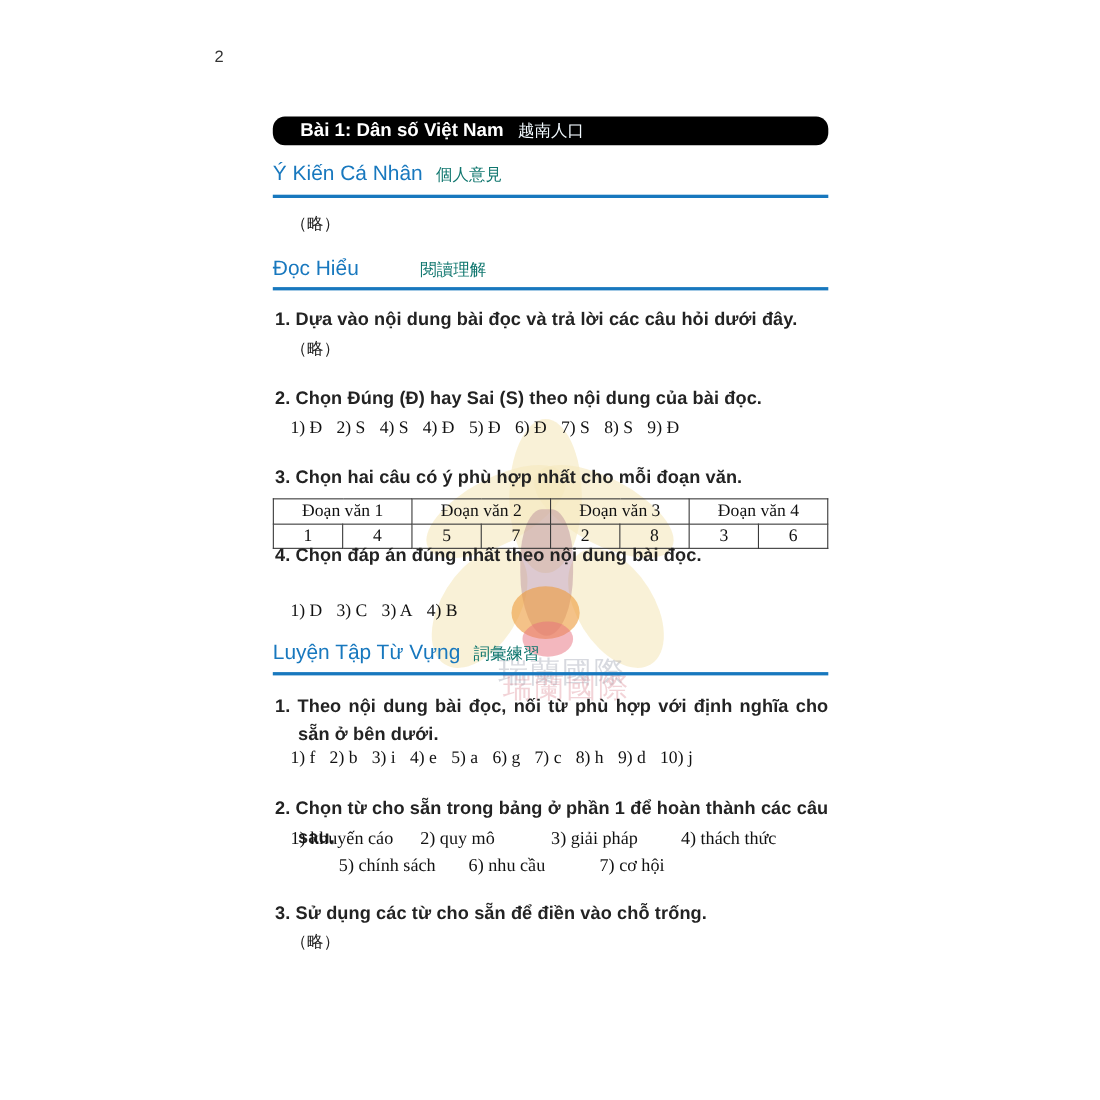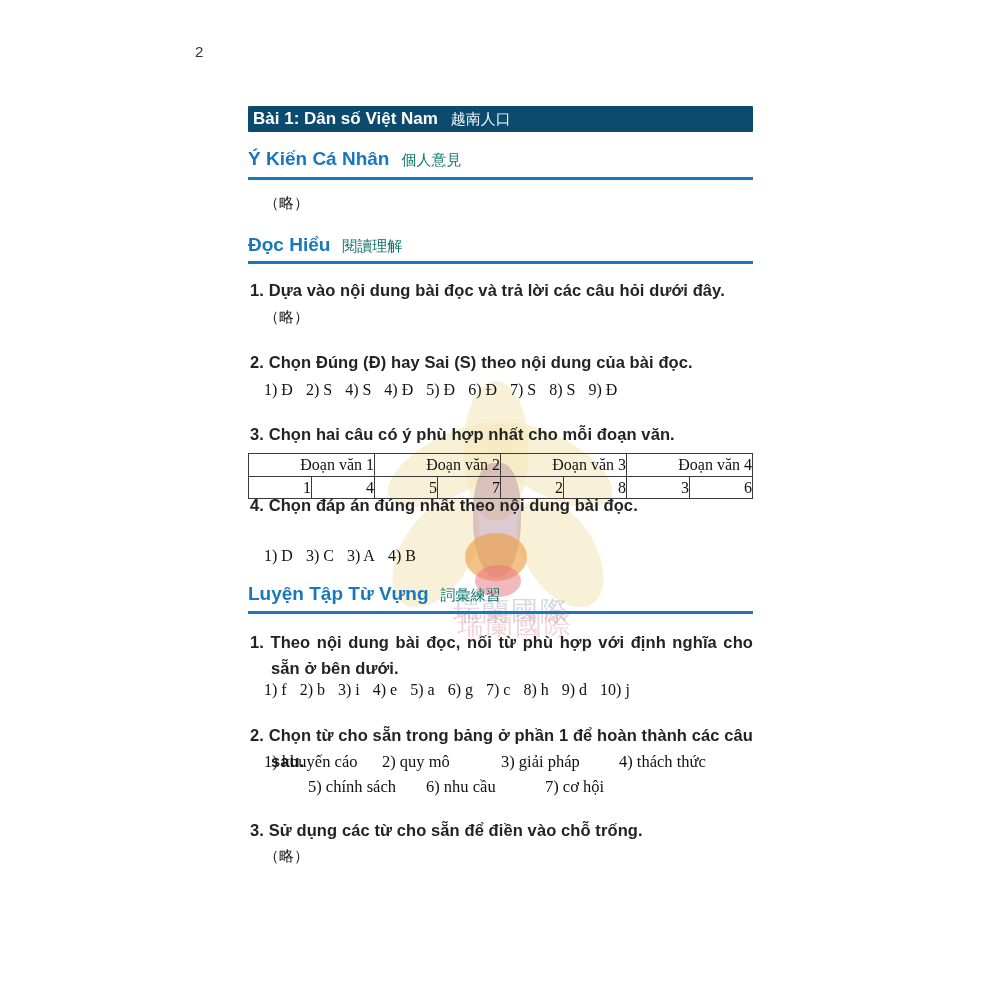--- a/index.html
+++ b/index.html
@@ -19,32 +19,32 @@
   .petal-bright { left:132px; top:110px; width:70px;  height:120px; transform:rotate(-32deg); }
   .lip-maroon { position:absolute; left:80px; top:80px; width:48px; height:115px; background:#b48896; border-radius:45% 45% 55% 55%; opacity:.45; }
   .lip-orange { position:absolute; left:72px; top:150px; width:62px; height:48px; background:#ee9d3f; border-radius:50%; opacity:.62; }
   .lip-red    { position:absolute; left:82px; top:182px; width:46px; height:32px; background:#e8707e; border-radius:50%; opacity:.5; }
   .wm-text { position:absolute; font-family:"Liberation Serif", serif; font-size:27px; letter-spacing:2px; white-space:nowrap;text-align:center; }
   .wm-text-a { left:60px; top:210px; color:rgba(150,155,170,.38); }
   .wm-text-b { left:64px; top:224px; color:rgba(222,140,150,.38); }
 
   
   .lesson-bar { position:absolute; left:248px; top:106px; width:505px; height:26px;
-    background:#0c4a6e; border-radius:1px; display:flex; align-items:center; padding-left:5px; }
+    background:#000000; border-radius:11px; display:flex; align-items:center; padding-left:25px; }
   .bar-vi { color:#fff; font-weight:bold; font-size:17px; }
   .bar-zh { color:#f2faff; font-family:"Liberation Serif", serif; font-size:15px; margin-left:13px; }
 
   
   .sec-head { position:absolute; left:248px; display:flex; align-items:baseline; }
-  .sec-vi { color:#1878be; font-weight:bold; font-size:19px; }
+  .sec-vi { color:#1878be; font-weight:normal; font-size:19px; }
   .sec-zh { color:#0f766e; font-family:"Liberation Serif", serif; font-size:15px; margin-left:12px; }
   .rule { position:absolute; left:248px; width:505px; height:2.5px; background:#1878be; }
 
   .head-opinion { top:148px; } .rule-opinion { top:177px; }
-  .head-reading { top:234px; } .rule-reading { top:261px; }
+  .head-reading { top:234px;gap:44px; } .rule-reading { top:261px; }
   .head-vocab   { top:583px; } .rule-vocab   { top:611px; }
 
   
   .q { position:absolute; left:250px; width:503px; font-weight:bold; font-size:16.5px;
        line-height:26px; text-align:justify; padding-left:21px; text-indent:-21px; letter-spacing:.1px; }
   .q-r1 { top:277px; } .q-r2 { top:349px; } .q-r3 { top:421px; } .q-r4 { top:492px; }
   .q-v1 { top:629px; } .q-v2 { top:722px; } .q-v3 { top:817px; }
 
   .omitted { position:absolute; left:264px; font-family:"Liberation Serif", serif; font-size:15px; color:#222; }
   .om-1 { top:194px; } .om-2 { top:308px; } .om-3 { top:847px; }
@@ -55,21 +55,21 @@
 
   .vocab-grid { position:absolute; left:264px; width:480px; display:grid;
     grid-template-columns:118px 119px 118px auto; row-gap:5px;
     font-family:"Liberation Serif", serif; font-size:16.5px; color:#111; }
   .vg-row1 { top:752px; } .vg-row2 { top:777px;margin-left:44px; }
 
   
   .ans-table { position:absolute; left:248px; top:453px; width:505px;
     border-collapse:collapse; table-layout:fixed;
     font-family:"Liberation Serif", serif; font-size:16px; color:#111; }
-  .ans-table th, .ans-table td { border:1.2px solid #3a3a3a; text-align:right; font-weight:normal; padding:0; }
+  .ans-table th, .ans-table td { border:1.2px solid #3a3a3a; text-align:center; font-weight:normal; padding:0; }
   .ans-table th { height:23px; } .ans-table td { height:22px; }
 </style>
 </head>
 <body>
 
 <div class="page">
 
   <div class="page-num">2</div>
 
   <div class="watermark">

